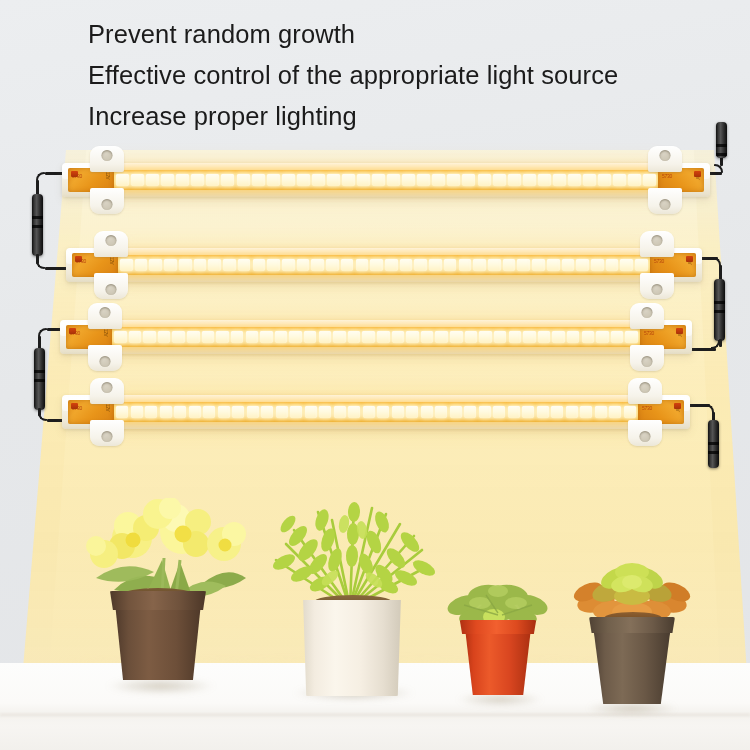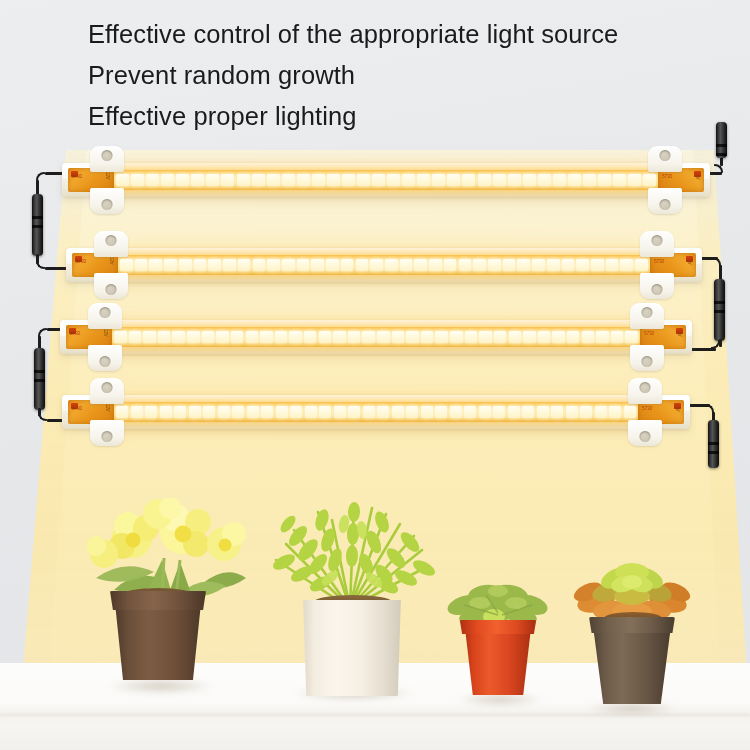--- a/index.html
+++ b/index.html
@@ -285,23 +285,23 @@
 <div id="stage">
 
   <div class="cone"></div>
   <div class="cone-inner"></div>
 
   <div class="table-glow"></div>
   <div class="table-top"></div>
   <div class="table-edge"></div>
 
   <div class="headlines">
+    <div class="headline">Prevent random growth</div>
     <div class="headline">Effective control of the appropriate light source</div>
-    <div class="headline">Prevent random growth</div>
-    <div class="headline">Effective proper lighting</div>
+    <div class="headline">Increase proper lighting</div>
   </div>
 
   <div class="cable">
     <div class="wire corner" style="left:36px; top:172px;"></div>
     <div class="wire h" style="left:45px; top:172px; width:24px;"></div>
     <div class="wire v" style="left:36px; top:180px; height:16px;"></div>
     <div class="connector" style="left:32px; top:194px;"></div>
     <div class="wire v" style="left:36px; top:254px; height:10px;"></div>
     <div class="wire corner-bl" style="left:36px; top:260px;"></div>
     <div class="wire h" style="left:45px; top:267px; width:28px;"></div>

